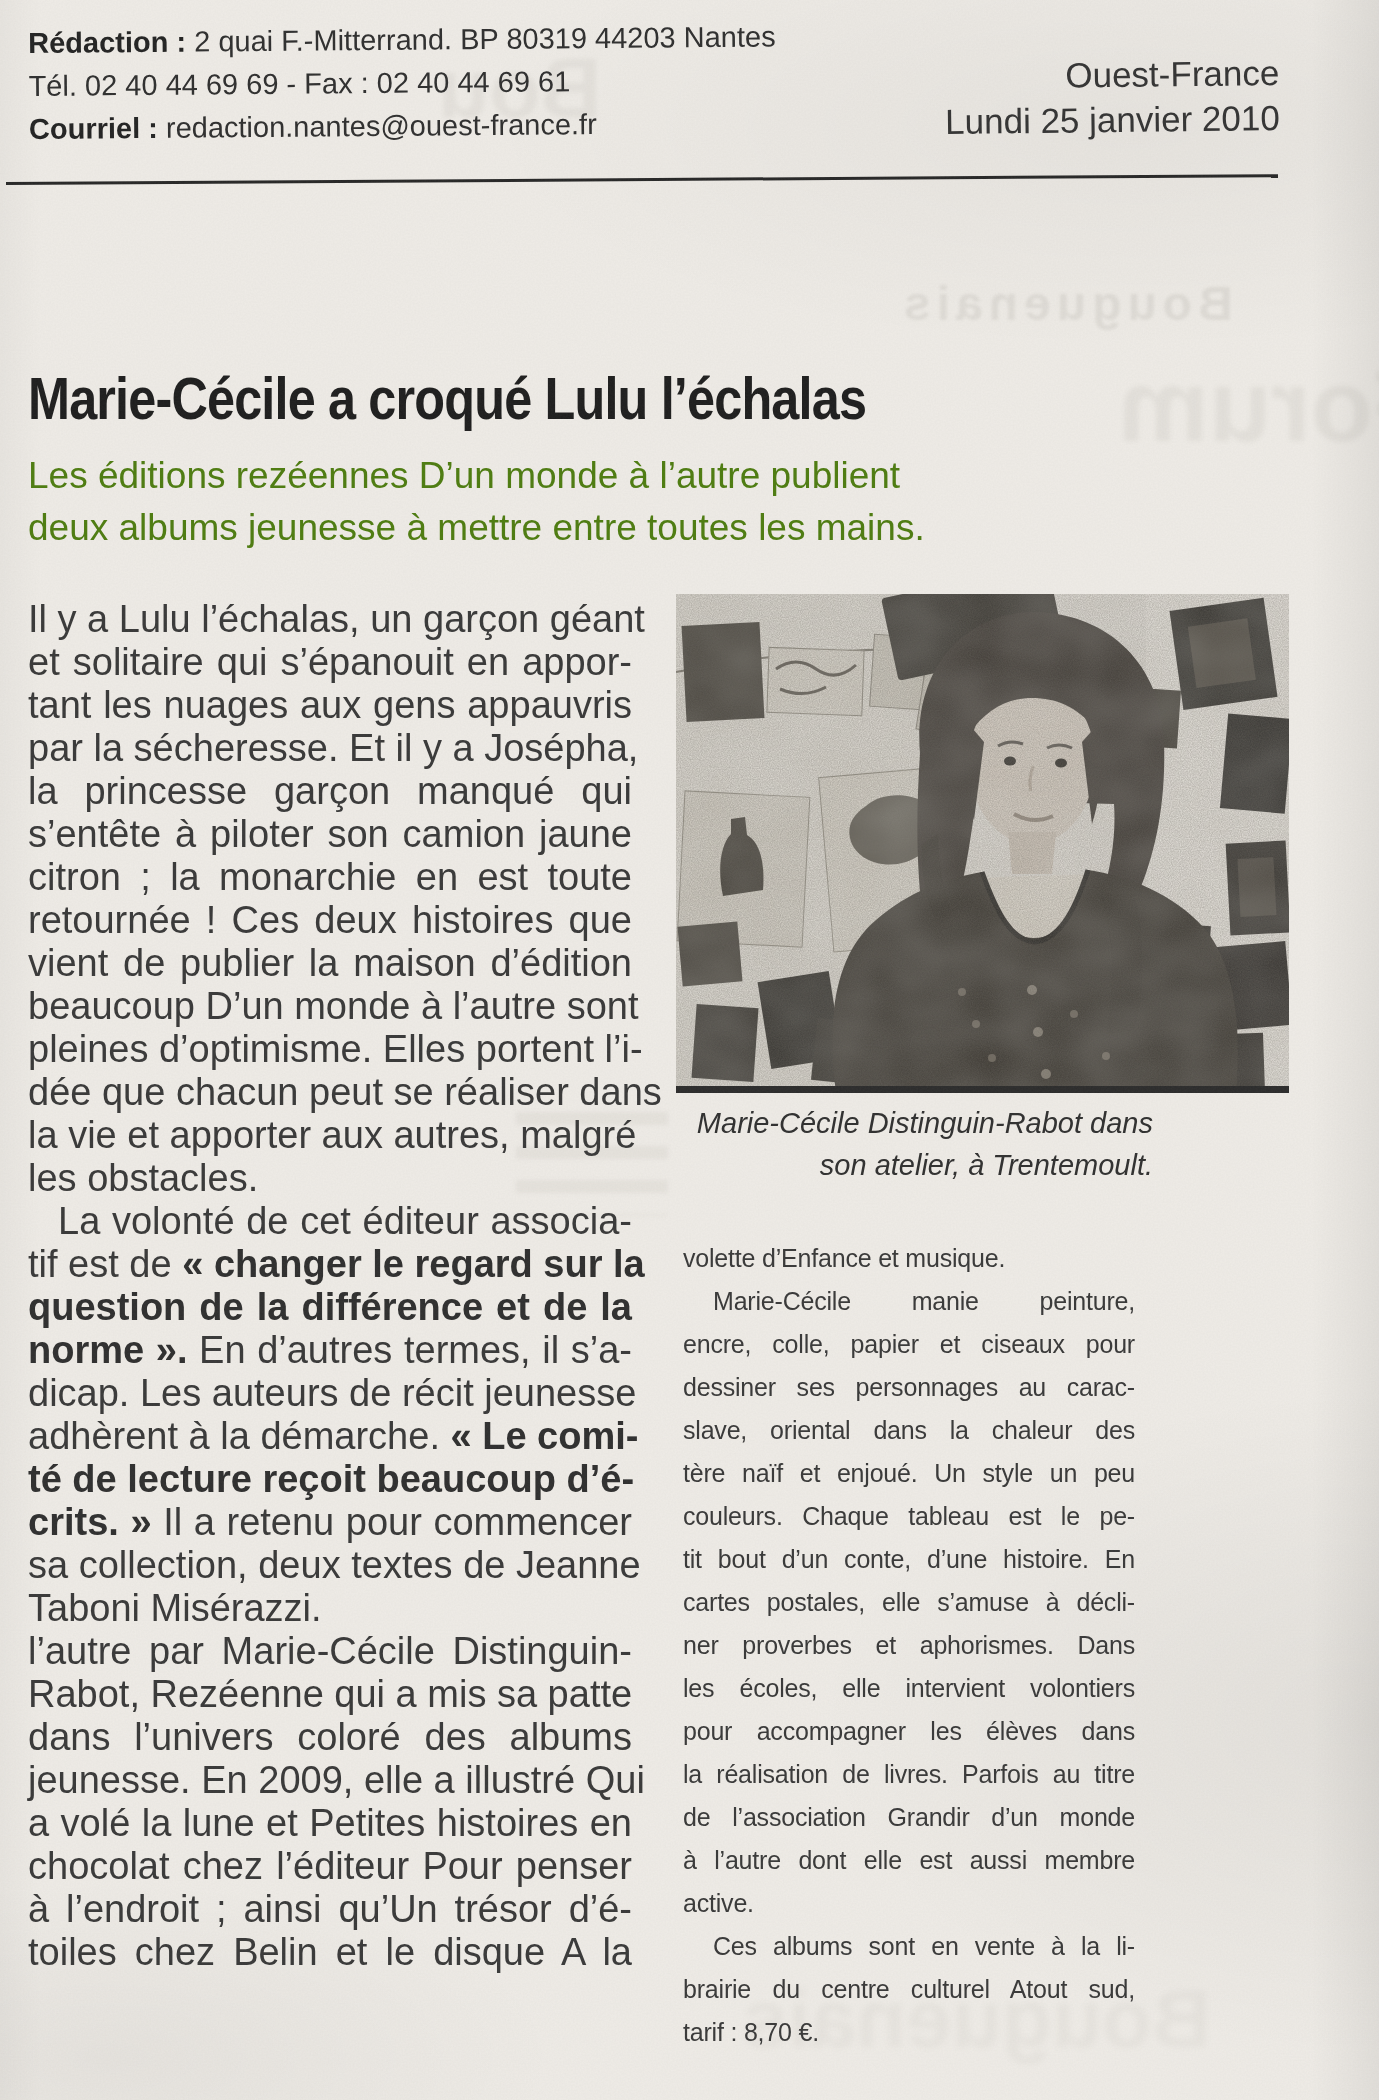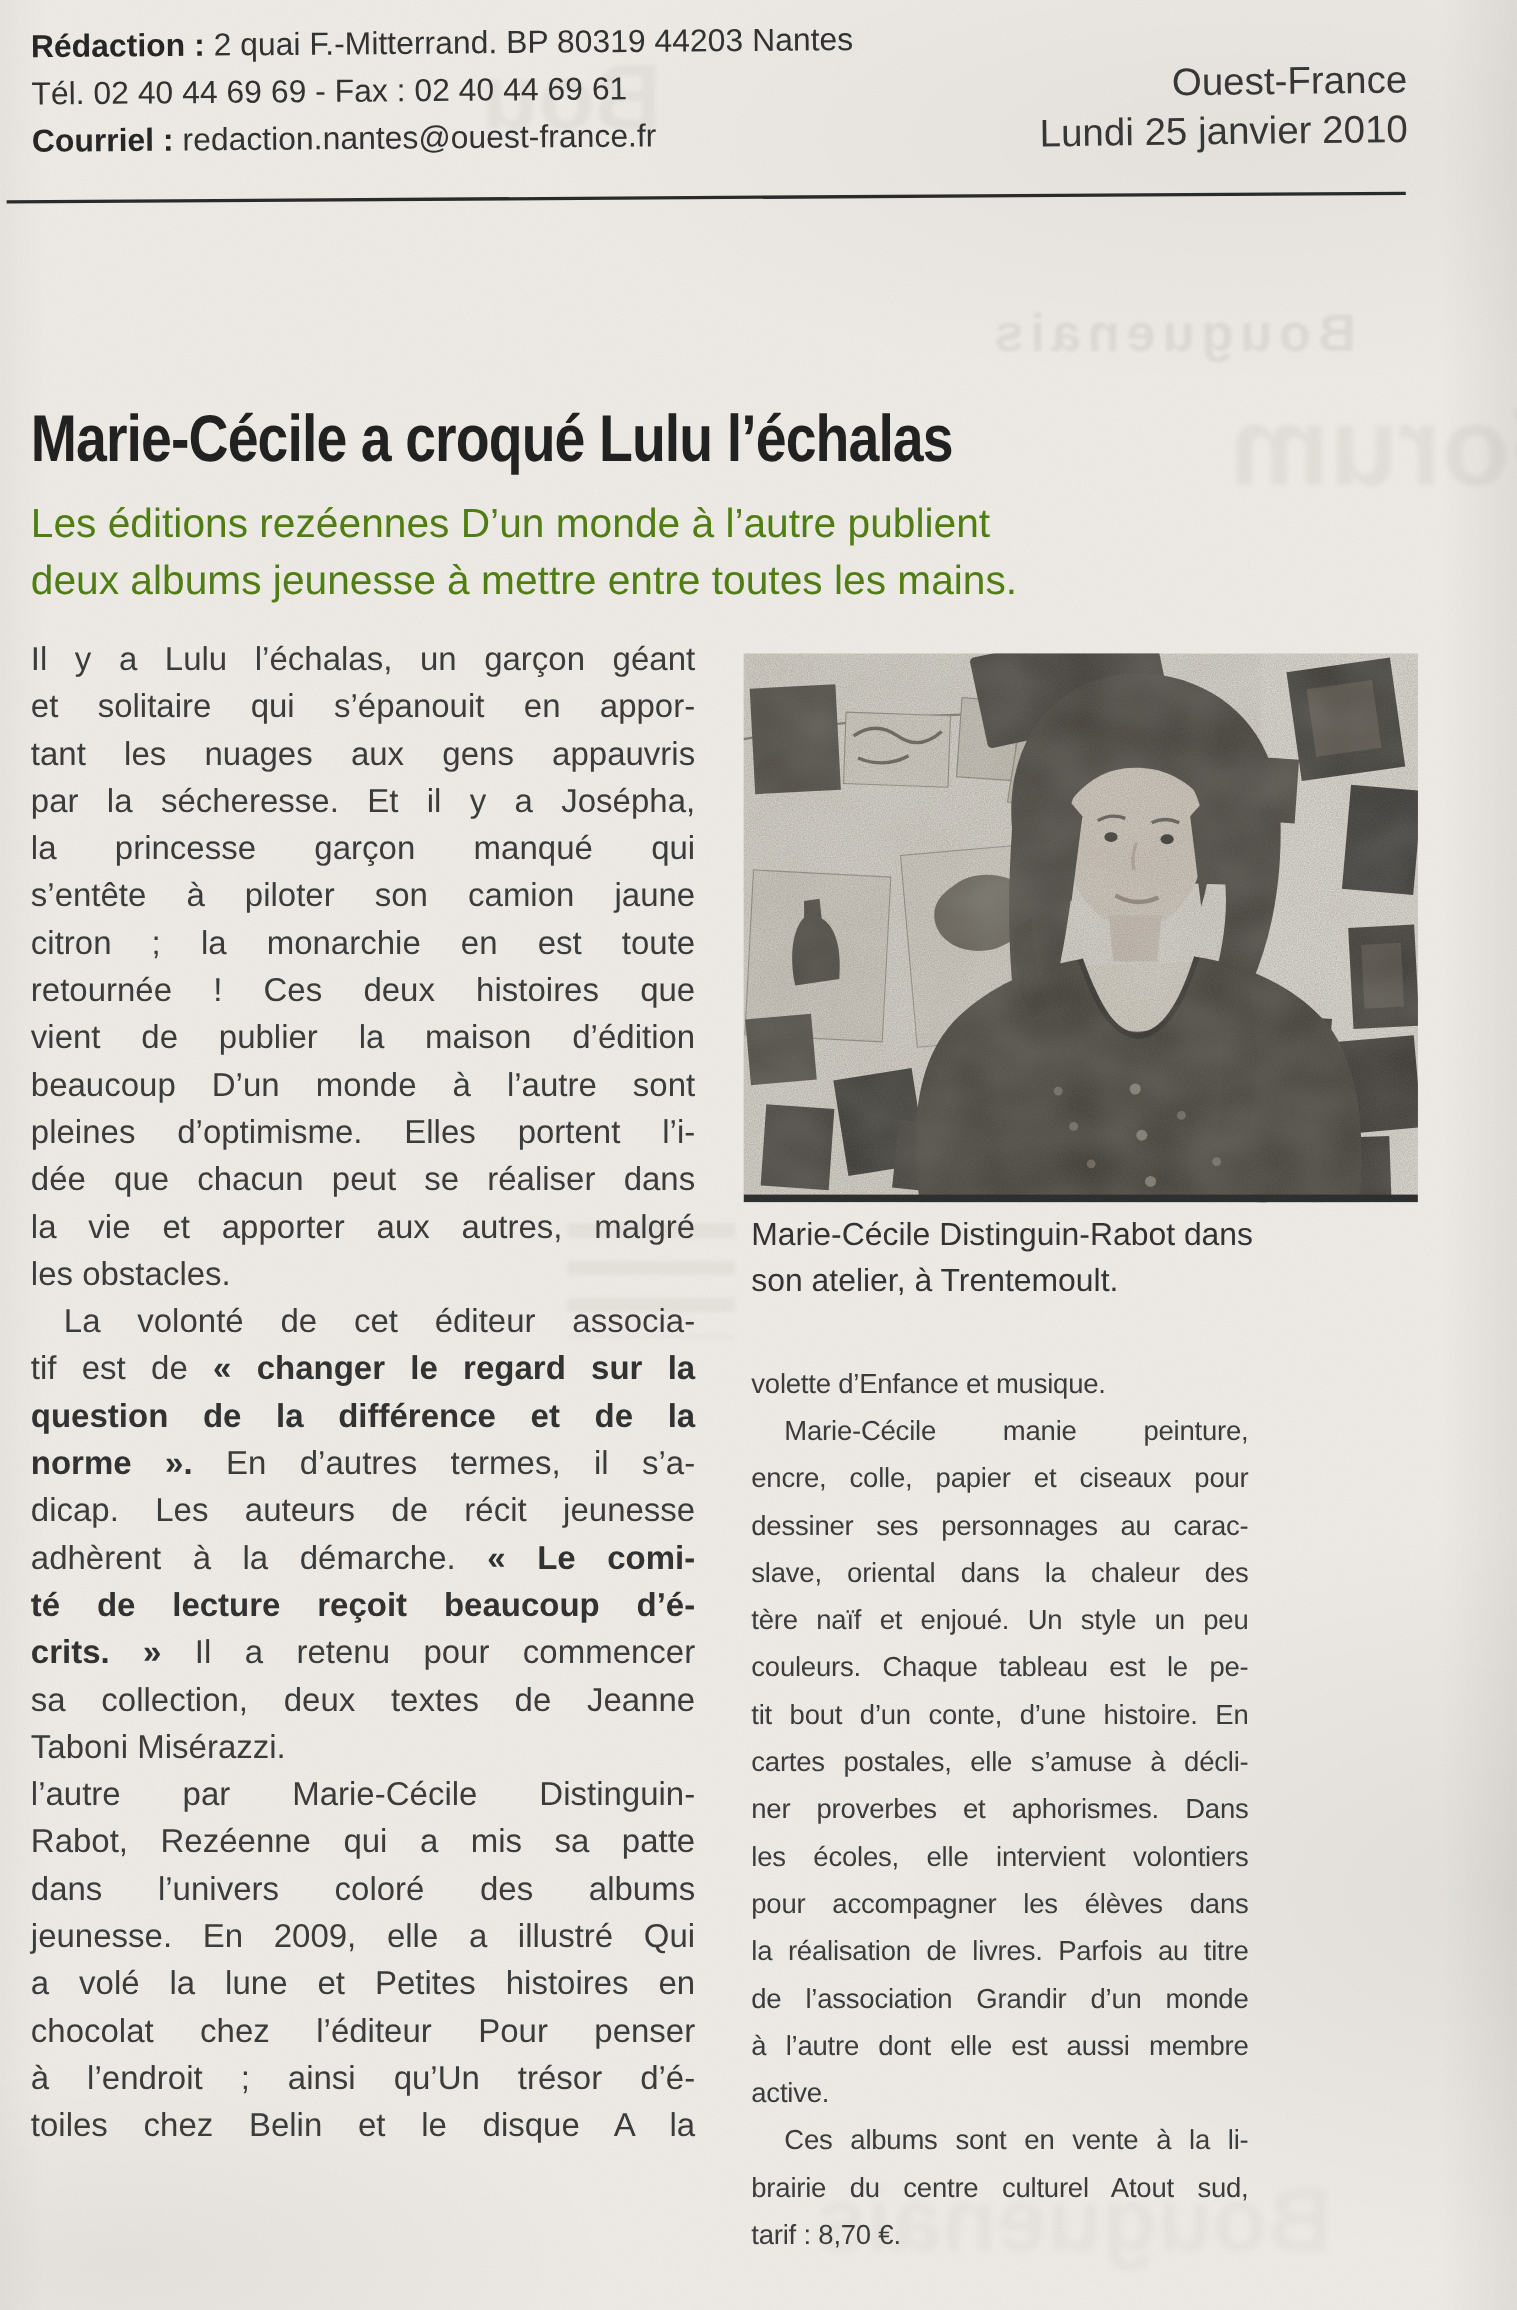--- a/index.html
+++ b/index.html
@@ -30,31 +30,31 @@
   .masthead{position:absolute;left:855px;top:50px;width:424px;z-index:2;text-align:right;font-size:35px;line-height:45px;color:#333;
     transform:rotate(-0.7deg);transform-origin:right top;}
   .rule{position:absolute;left:6px;top:182px;width:1272px;height:3px;background:#262626;z-index:2;
     transform:rotate(-0.35deg);transform-origin:left top;}
   
   .headline{position:absolute;left:28px;top:364px;z-index:2;font-size:60px;font-weight:700;letter-spacing:-1px;
     color:#1d1d1d;white-space:nowrap;transform:scaleX(0.84);transform-origin:left top;}
   .standfirst{position:absolute;left:28px;top:450px;z-index:2;font-size:37px;line-height:52px;color:#4d7c0f;}
   
   .col{position:absolute;z-index:2;color:#383838;}
-  .col-left{left:28px;top:578px;width:604px;font-size:30px;}
+  .col-left{left:28px;top:598px;width:604px;font-size:38px;}
   .col-right{left:683px;top:1237px;width:452px;font-size:25px;letter-spacing:-0.2px;}
   .line{height:43px;line-height:43px;white-space:nowrap;text-align:justify;text-align-last:justify;text-justify:inter-word;}
   .line.end{text-align-last:left;}
   .line.ind{padding-left:30px;}
   .b{font-weight:700;color:#2e2e2e;}
   .i{}
   .h-line .b{color:#222;}
   
   .photo{position:absolute;left:676px;top:594px;width:613px;height:499px;z-index:2;margin:0;padding:0;}
-  .caption{position:absolute;left:683px;top:1102px;width:470px;z-index:2;font-size:29px;line-height:42px;color:#2f2f2f;}
+  .caption{position:absolute;left:683px;top:1102px;width:470px;z-index:2;font-size:29px;font-style:italic;line-height:42px;color:#2f2f2f;text-align:right;}
 </style>
 </head>
 <body>
 
 <div class="ghost ghost-1">Bou</div>
 <div class="ghost ghost-2">Bouguenais</div>
 <div class="ghost ghost-3">Forum</div>
 <div class="ghost ghost-4">Bouguenais</div>
 <div class="ghost-lines"></div>
 

